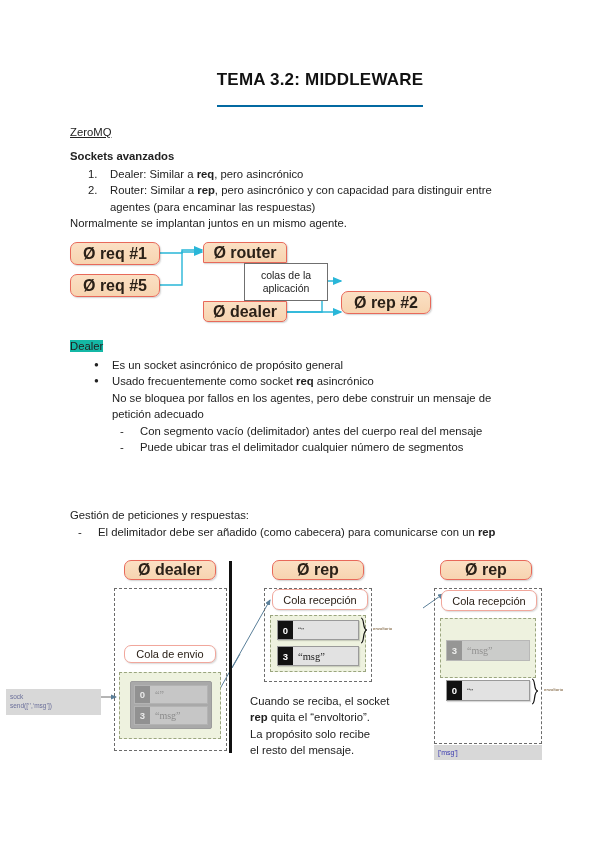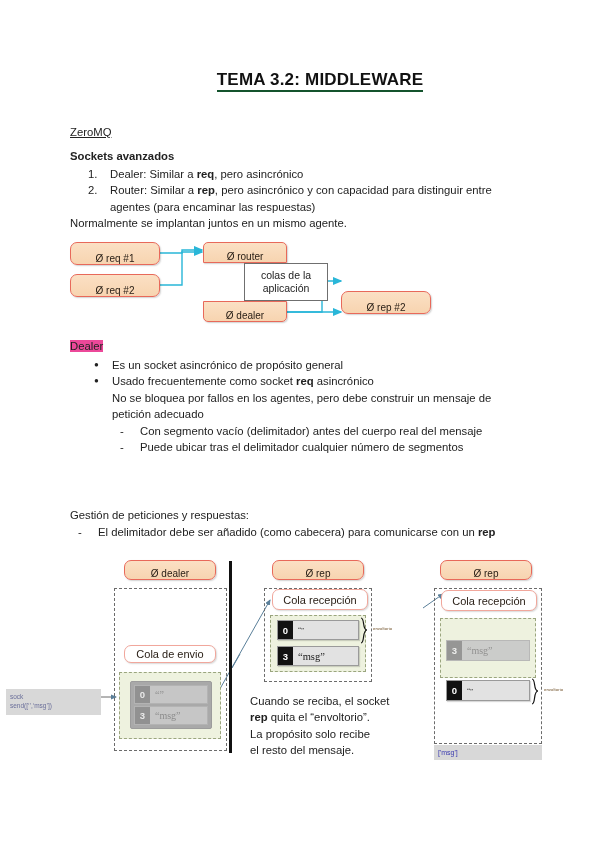--- a/index.html
+++ b/index.html
@@ -19,57 +19,58 @@
   
   .doc-title {
     position: absolute;
     top: 70px; left: 0; width: 600px;
     text-align: center;
     font-size: 17px;
     font-weight: bold;
     letter-spacing: .2px;
     color: #111;
   }
-  .doc-title span { border-bottom: 2px solid #14532d; padding-bottom: 1px; margin-left: 40px; }
+  .doc-title span { border-bottom: 2px solid #0369a1; padding-bottom: 16px; margin-left: 40px; }
 
   
   .body-text {
     position: absolute;
     left: 70px; width: 462px;
     font-size: 11.3px;
     line-height: 16.4px;
     color: #222;
   }
   .u { text-decoration: underline; }
   .b { font-weight: bold; }
-  .hl { background: #ec4899; }
+  .hl { background: #14b8a6; }
   .row { display: block; }
   .indent-num {
     display: flex; gap: 0; padding-left: 18px;
   }
   .indent-num .marker { width: 22px; flex: none; }
   .indent-num .txt { flex: 1; }
   .bullets { padding-left: 24px; }
   .bullet-row { display: flex; }
   .bullet-row .marker { width: 18px; flex: none; }
   .dash-list { padding-left: 26px; }
   .dash-row { display: flex; }
   .dash-row .marker { width: 20px; flex: none; }
 
   
   .node {
     position: absolute;
     background: linear-gradient(180deg,#fbe0c4 0%, #f7d4b0 100%);
     border: 1.4px solid #e8695a;
     border-radius: 7px;
     color: #2b2118;
-    font-size: 10px;
-    display: flex; align-items: flex-end; justify-content: center;
+    font-size: 16px;
+    display: flex; align-items: center; justify-content: center;
     box-shadow: 1px 1px 1.5px rgba(0,0,0,.18);
     white-space: nowrap;
+    font-weight: bold;
   }
   .node-plain {
     position: absolute;
     background: #ffffff;
     border: 1px solid #6f6f6f;
     color: #222;
     font-size: 10.5px;
     display: flex; align-items: center; justify-content: center;
     text-align: center;
     line-height: 13px;
@@ -205,21 +206,21 @@
 
       <path d="M286,312 L322,312 L322,281 L341,281" stroke="#29b6d8" stroke-width="1.4" fill="none" marker-end="url(#ah)"></path>
 
       <path d="M286,312 L341,312" stroke="#29b6d8" stroke-width="1.4" fill="none" marker-end="url(#ah)"></path>
     </svg>
 
     <div class="node" style="left:70px; top:242px; width:90px; height:23px;">
       <span>Ø req #1</span>
     </div>
     <div class="node" style="left:70px; top:274px; width:90px; height:23px;">
-      <span>Ø req #2</span>
+      <span>Ø req #5</span>
     </div>
 
     <div class="node" style="left:203px; top:242px; width:84px; height:21px; border-radius:5px 5px 0 0;">
       <span>Ø router</span>
     </div>
     <div class="node-plain" style="left:203px; top:263px; width:84px; height:38px;margin-left:41px;">
       <span>colas de la aplicación</span>
     </div>
     <div class="node" style="left:203px; top:301px; width:84px; height:21px; border-radius:0 0 5px 5px;">
       <span>Ø dealer</span>

